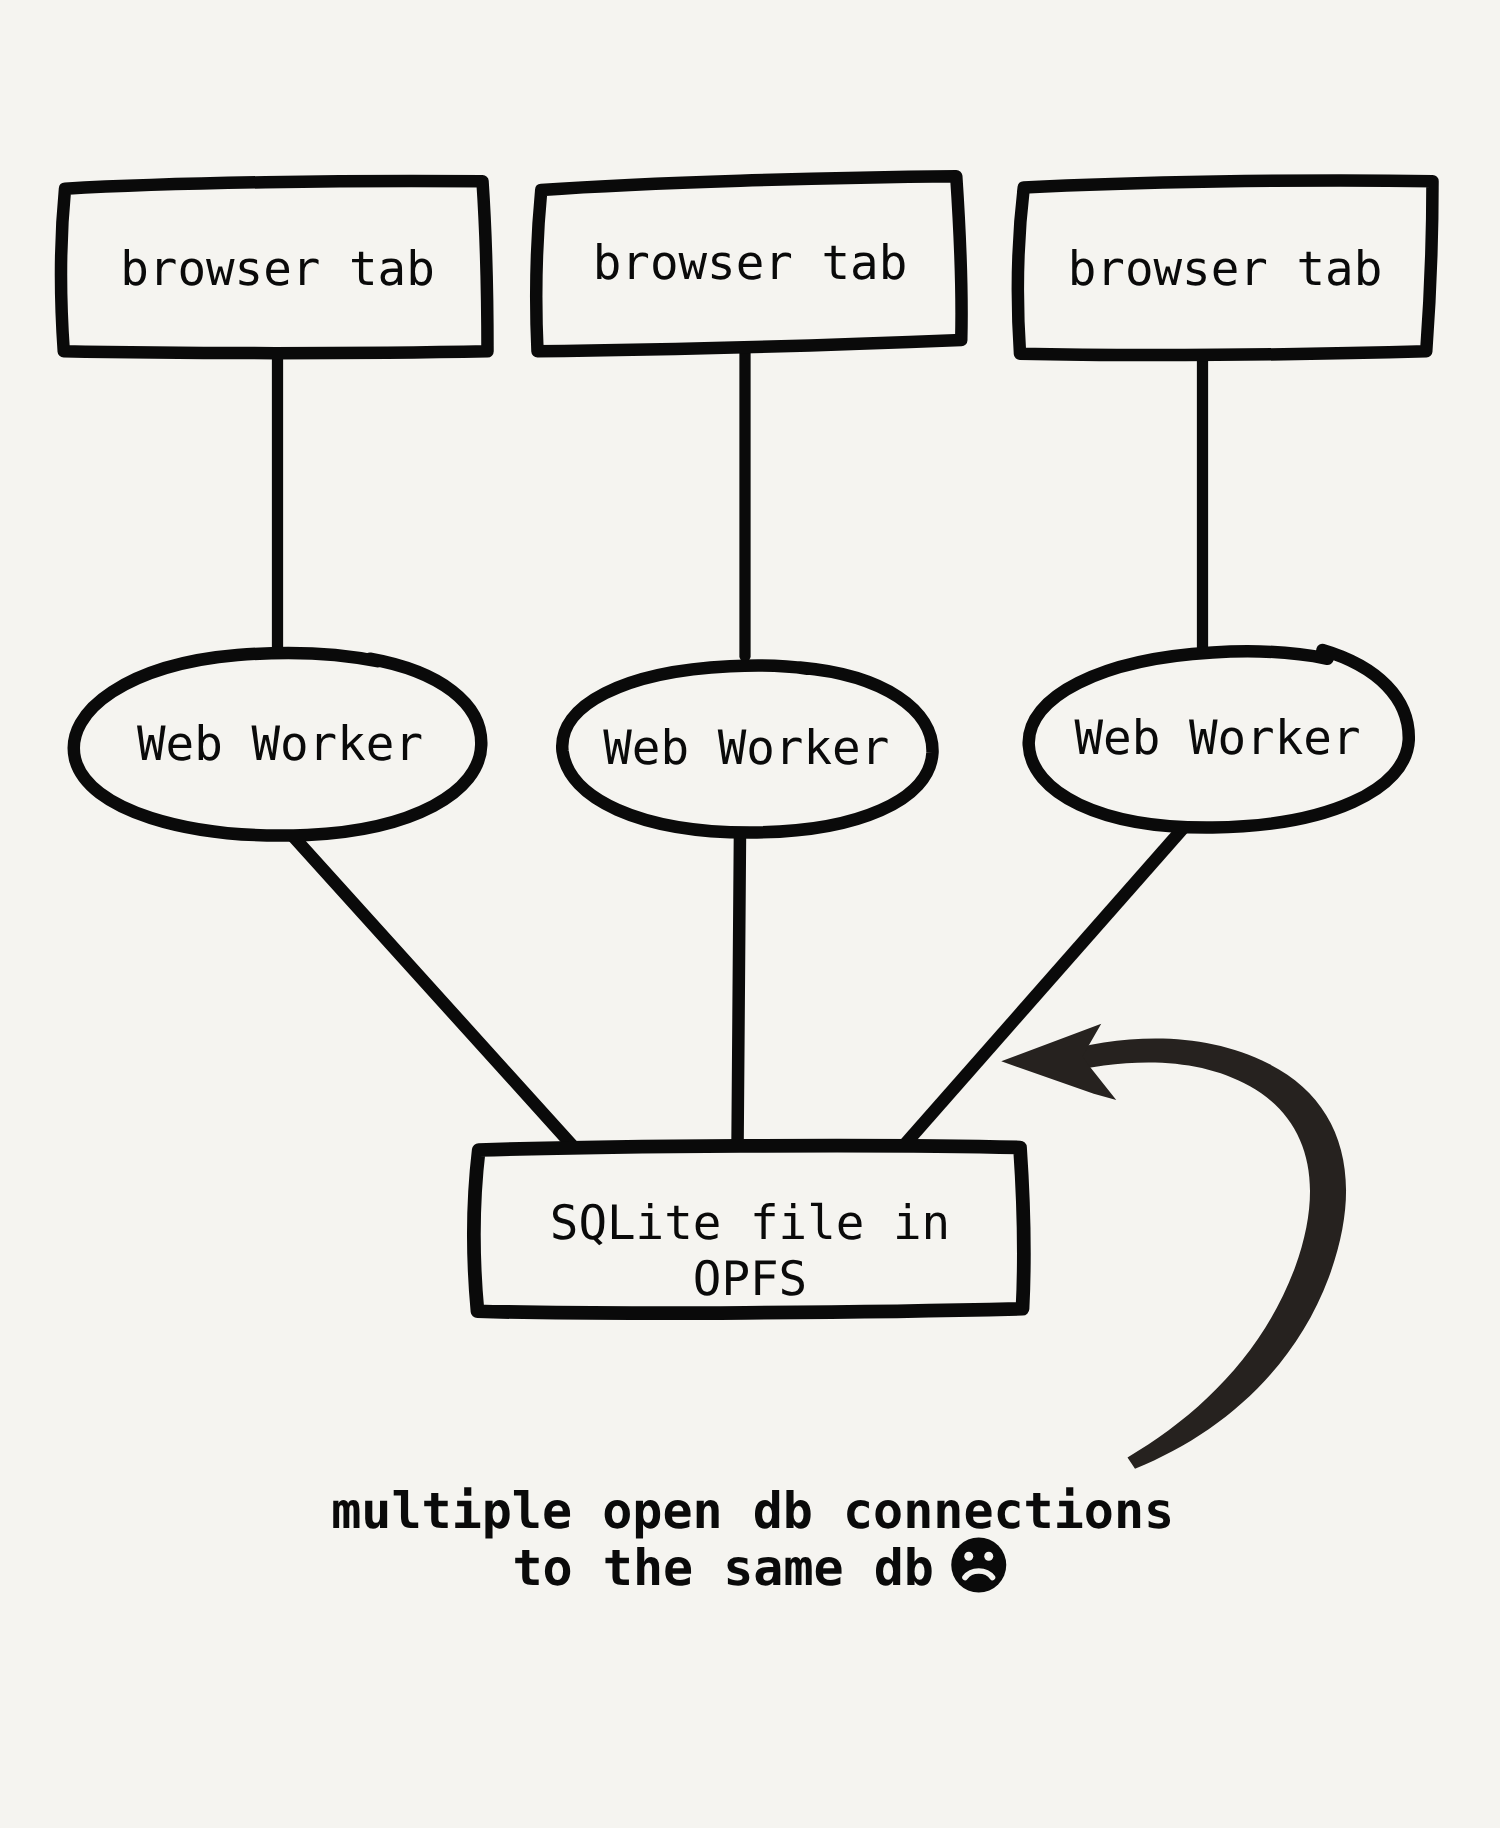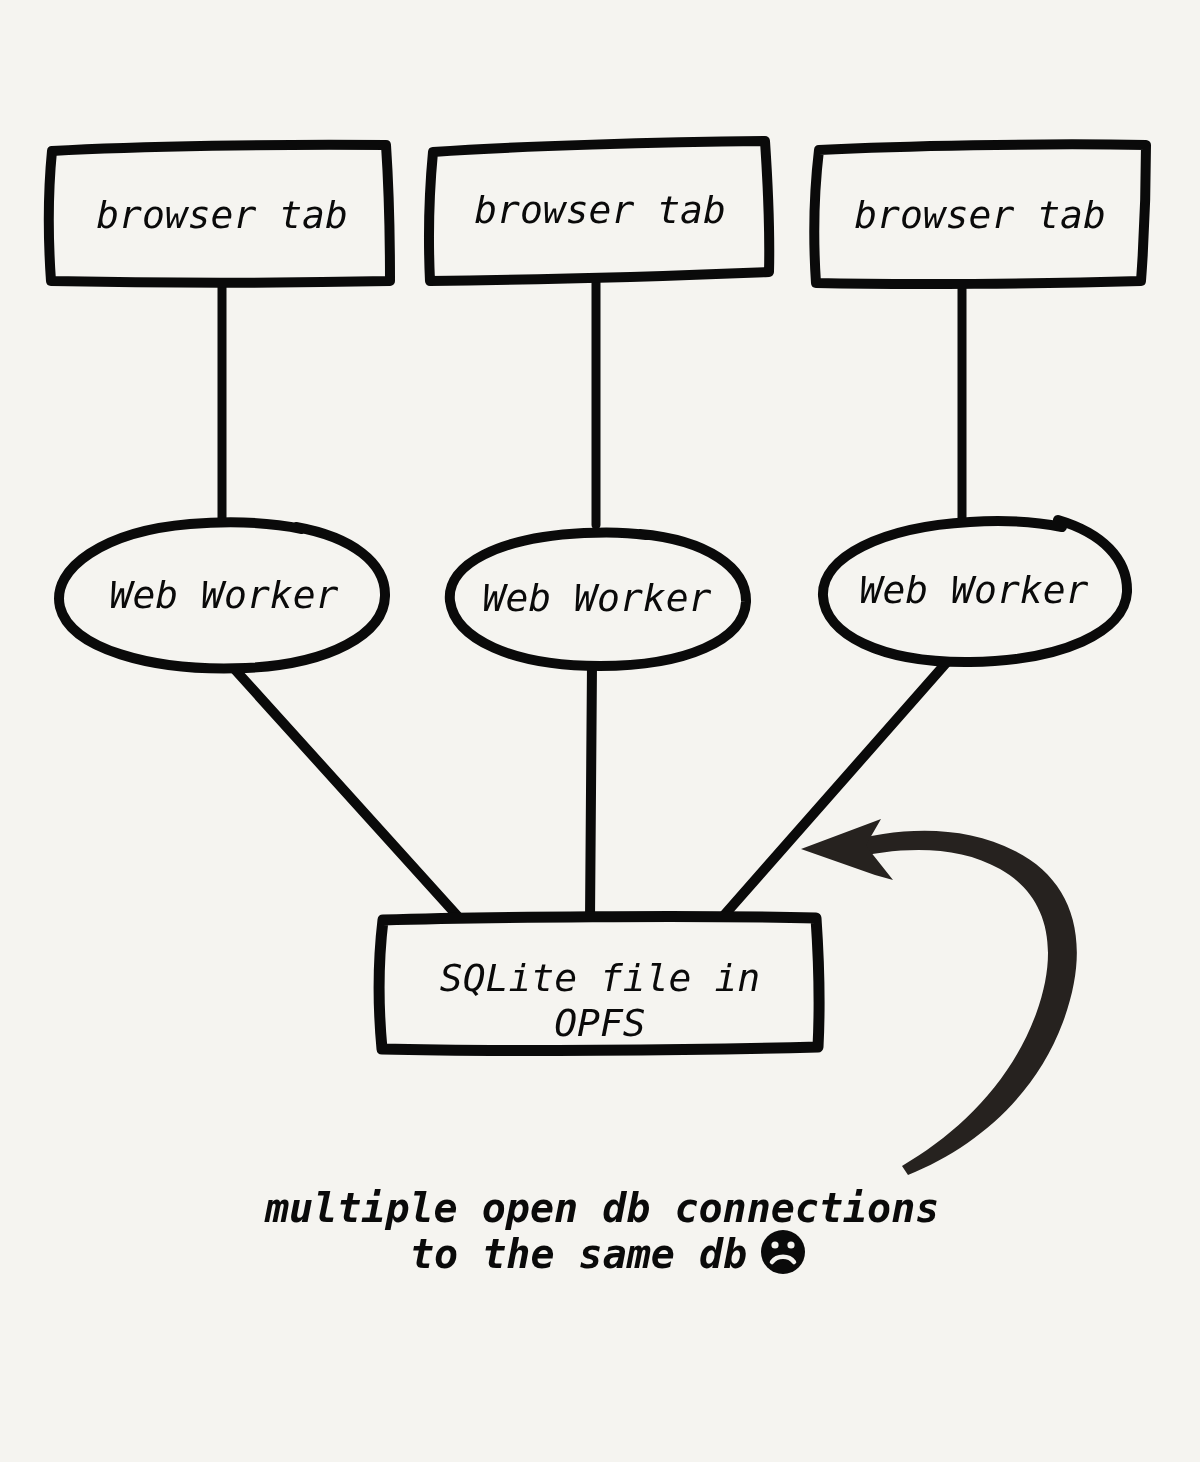--- a/index.html
+++ b/index.html
@@ -10,21 +10,20 @@
     width: 1200px;
     height: 1462px;
     background: #F5F4F0;
     font-family: "DejaVu Sans Mono", "Liberation Mono", monospace;
     overflow: hidden;
   }
   #diagram-root {
     position: relative;
     width: 1200px;
     height: 1462px;
-    font-style: italic;
   }
   svg.canvas {
     position: absolute;
     top: 0;
     left: 0;
     width: 1200px;
     height: 1462px;
     display: block;
   }
   .node-label {

